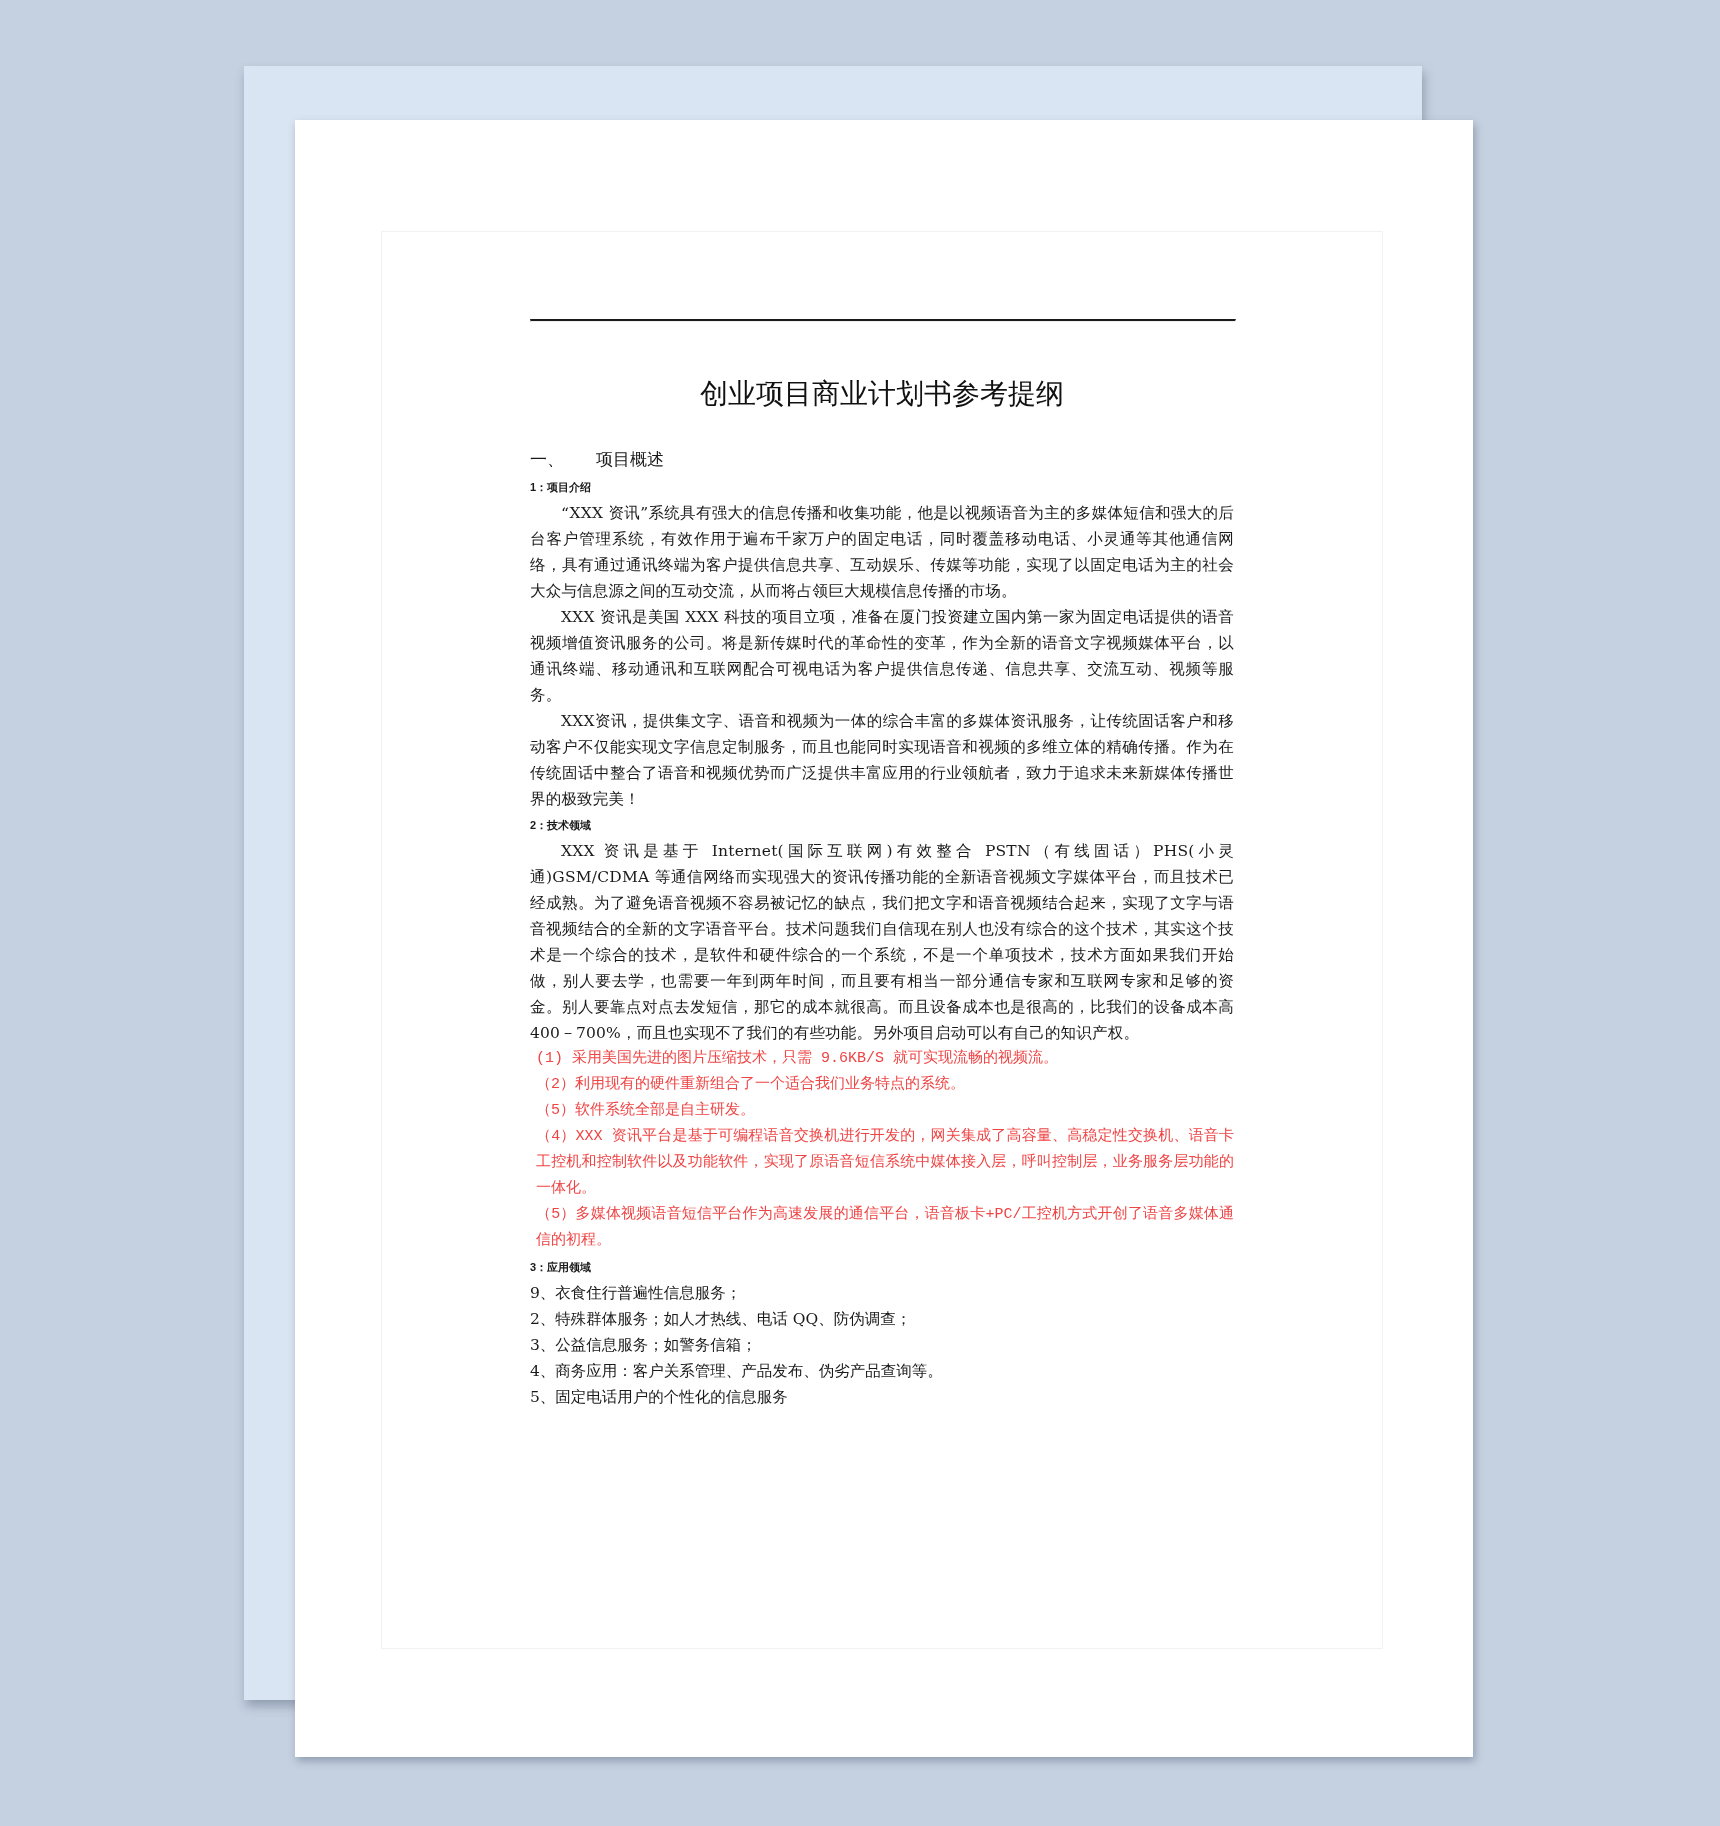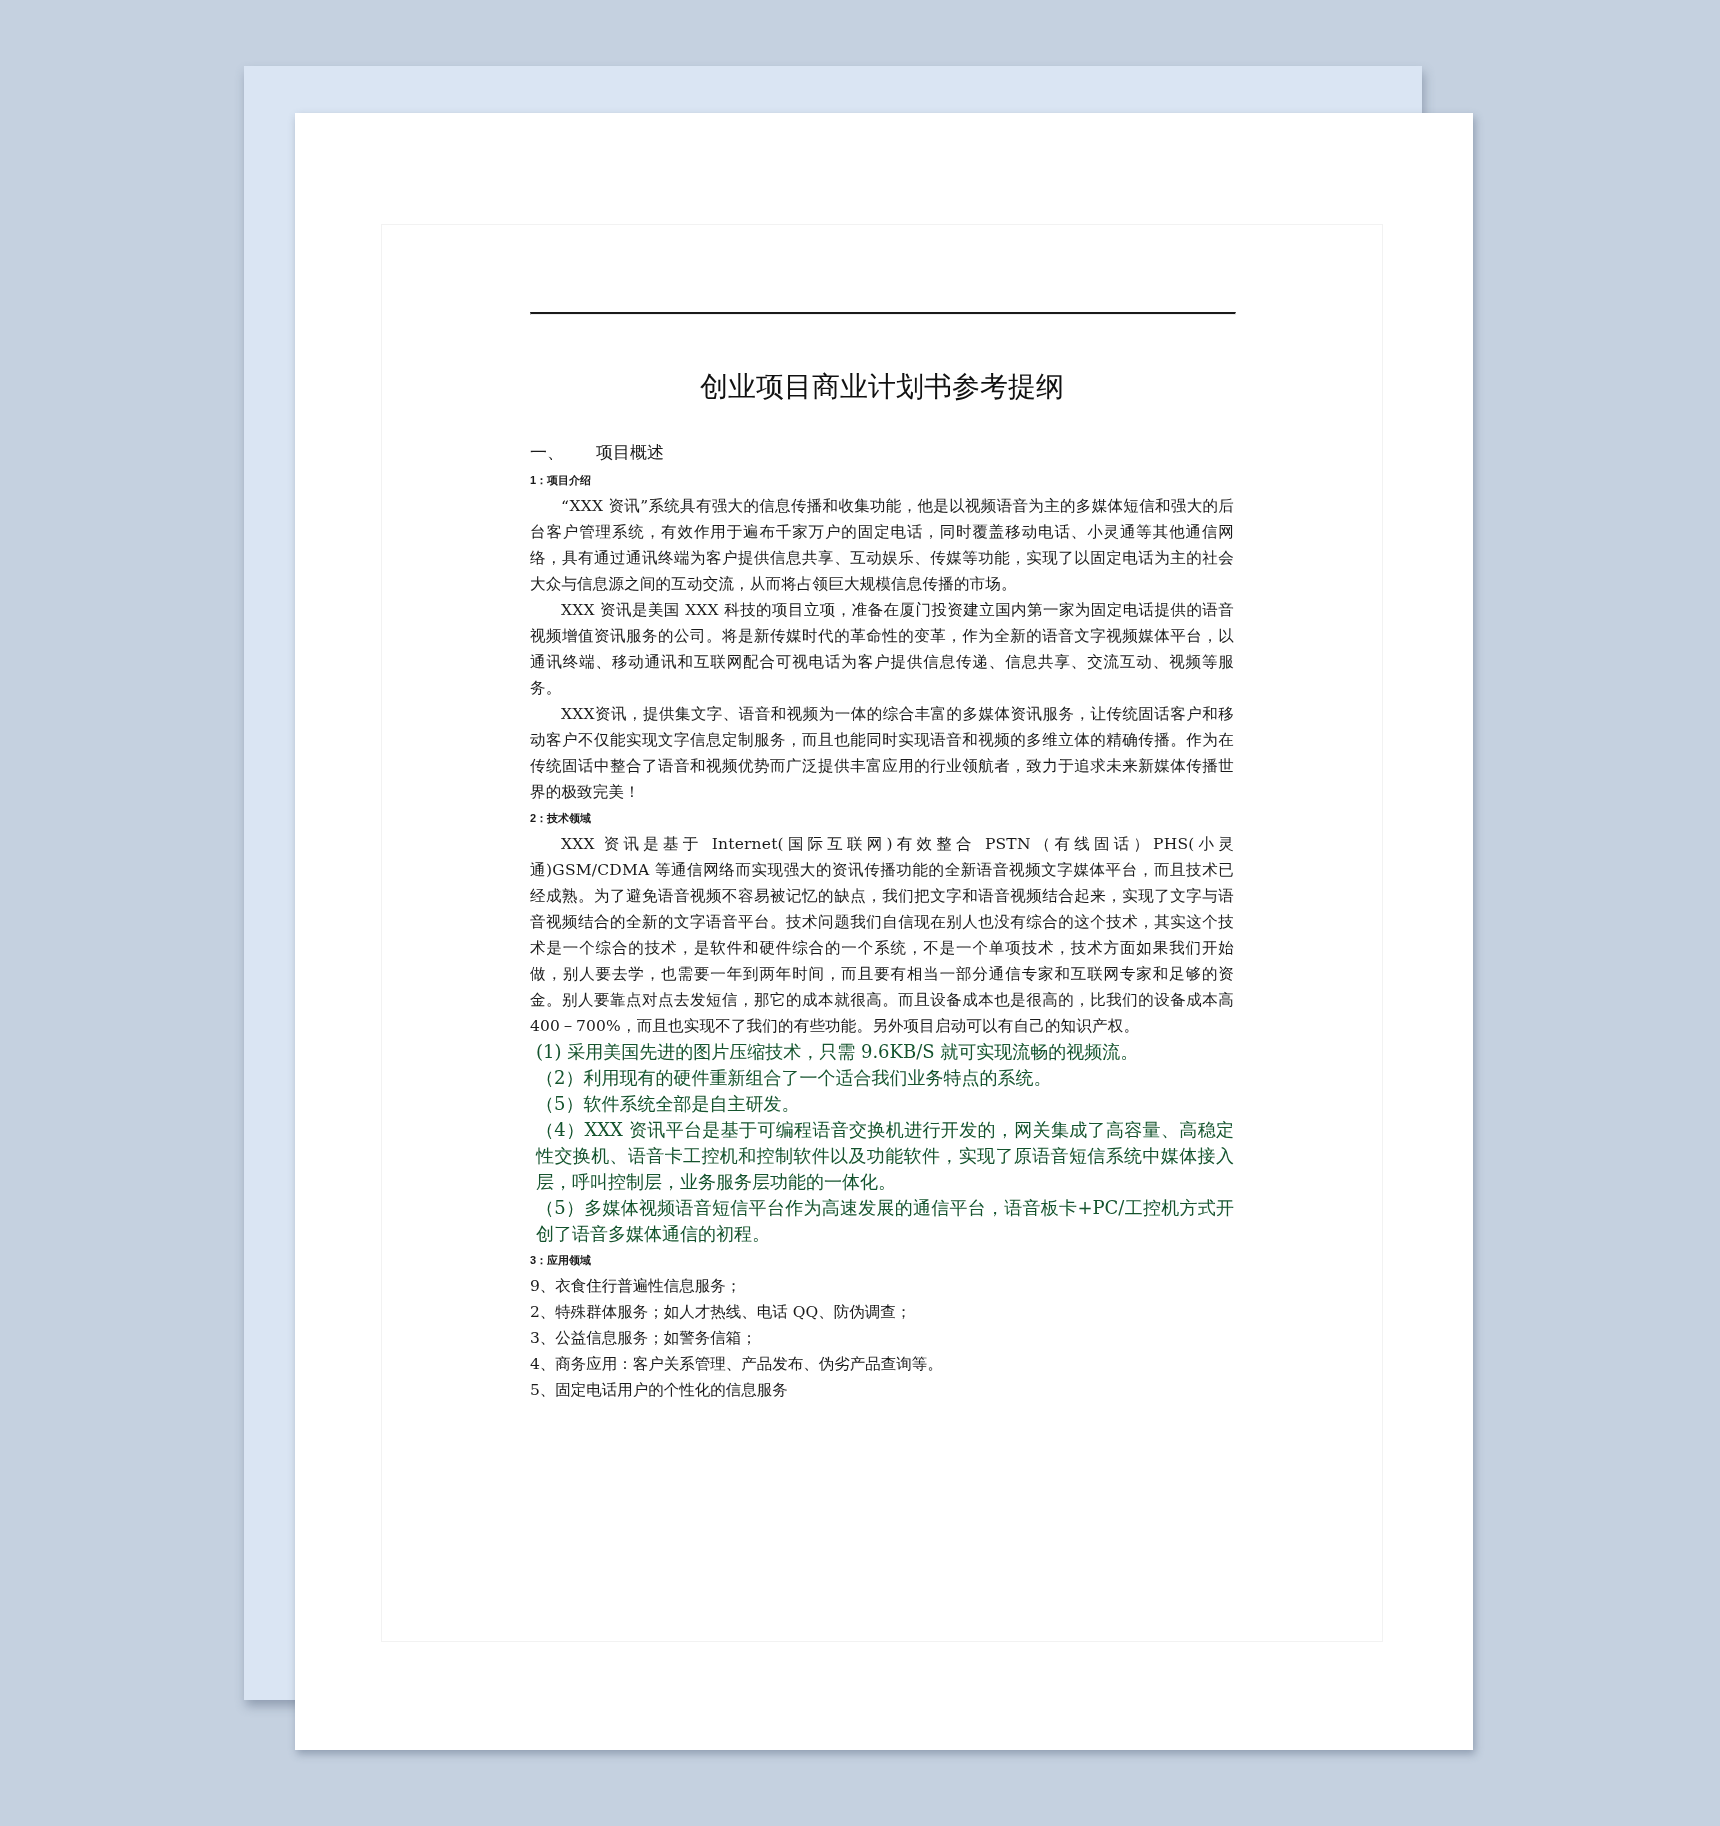--- a/index.html
+++ b/index.html
@@ -8,21 +8,21 @@
     background: #c5d1e0;
     position: relative; overflow: hidden;
     font-family: "DejaVu Serif", "Liberation Serif", serif;
   }
   .back-page {
     position: absolute; left: 244px; top: 66px; width: 1178px; height: 1634px;
     background: #dae5f3;
     box-shadow: 2px 6px 10px rgba(80,95,120,0.45);
   }
   .front-page {
-    position: absolute; left: 295px; top: 113px; width: 1178px; height: 1637px;
+    position: absolute; left: 295px; top: 120px; width: 1178px; height: 1637px;
     background: #ffffff;
     box-shadow: 2px 4px 8px rgba(80,95,120,0.45);
   }
   .margin-box {
     position: absolute; left: 86px; top: 111px; width: 1000px; height: 1416px;
     border: 1px solid #f2f2f2;
   }
   .content {
     position: absolute; left: 235px; top: 199px; width: 704px;
     color: #1a1a1a;
@@ -39,22 +39,23 @@
   .section-heading .num { display: inline-block; width: 66px; }
   .sub-heading {
     font-size: 11px; font-weight: bold; line-height: 26px;
     font-family: Liberation Sans, sans-serif;
   }
   p.para {
     margin: 0; font-size: 15.5px; line-height: 26px; text-indent: 2em;
     text-align: justify; letter-spacing: 0.2px;
   }
   .red-item {
-    font-size: 18px; line-height: 26px; color: #14532d; text-align: justify;
+    font-size: 15px; line-height: 26px; color: #ef4444; text-align: justify;
     padding-left: 6px;
+    font-family: Liberation Mono, monospace;
   }
   .app-item { font-size: 15.5px; line-height: 26px; }
 </style>
 </head>
 <body>
 
 <div class="back-page"></div>
 
 <div class="front-page">
   <div class="margin-box"></div>

